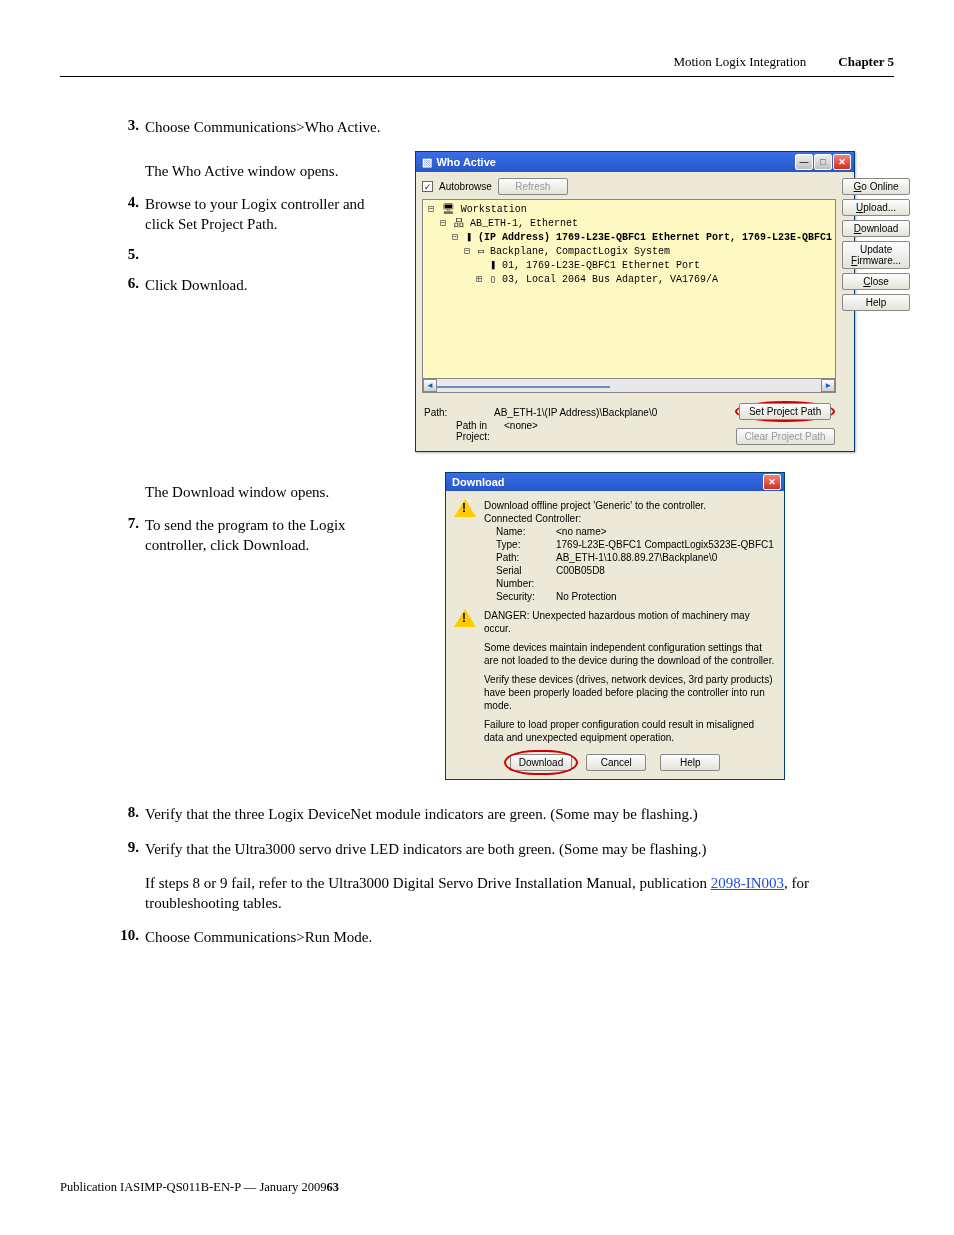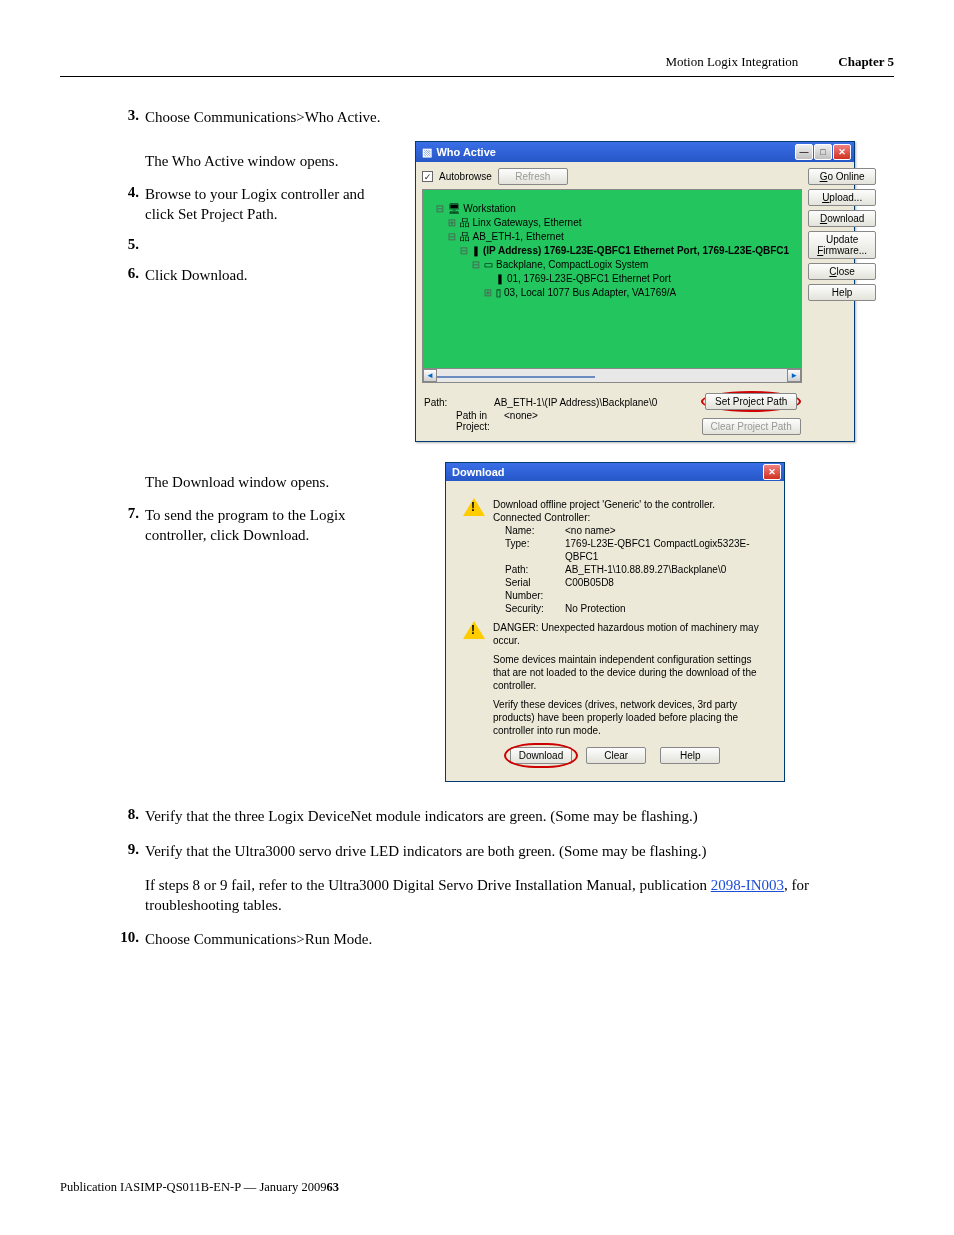--- a/index.html
+++ b/index.html
@@ -10,24 +10,24 @@
     background: #fff;
     width: 954px;
     height: 1235px;
     position: relative;
     padding: 54px 60px 40px 60px;
   }
   .header {
     display: flex;
     justify-content: flex-end;
     align-items: baseline;
-    gap: 40px;
+    gap: 32px;
     border-bottom: 1.5px solid #000;
     padding-bottom: 6px;
-    margin-bottom: 30px;
+    margin-bottom: 40px;
     font-size: 13px;
   }
   .header .chapter { font-weight: bold; }
   .body-content { padding-left: 55px; }
   .step-row { display: flex; margin-bottom: 6px; }
   .step-num { width: 24px; text-align: right; font-weight: bold; margin-right: 6px; flex-shrink: 0; }
   .step-text { flex: 1; line-height: 1.35; }
   .indent-text { margin-left: 30px; margin-top: 10px; margin-bottom: 10px; line-height: 1.35; }
   .split-row { display: flex; gap: 20px; }
   .split-left { width: 280px; flex-shrink: 0; }
@@ -71,21 +71,21 @@
   .btn {
     background: linear-gradient(to bottom,#fdfdfd,#e3e3db);
     border:1px solid #888; border-radius:2px;
     padding:2px 8px; font-size:10px; font-family:Tahoma,Arial,sans-serif;
     min-width:70px; text-align:center;
   }
   .btn.disabled { color:#999; }
   .side-buttons { display:flex; flex-direction:column; gap:4px; width:90px; }
   .side-buttons .btn { min-width:auto; width:100%; }
   .tree {
-    background:#22c55e; border:1px solid #888; height:180px; padding:12px; overflow:hidden; font-size:10px; color:#000;
+    background:#fef9c3; border:1px solid #888; height:180px; padding:3px; overflow:hidden; font-size:10px; color:#000;font-family:Liberation Mono, monospace;
   }
   .tree-row { white-space:nowrap; line-height:14px;}
   .tree-ind1{padding-left:12px;} .tree-ind2{padding-left:24px;} .tree-ind3{padding-left:36px;}
   .tree-ind4{padding-left:48px;}
   .tree-sel { background:#316ac5; color:#fff; padding:0 2px; display:inline; }
   .tree-icon{display:inline-block; width:10px; text-align:center; color:#555;}
   .scrollbar-bot { height:14px; background:#e8e8e8; border:1px solid #888; border-top:none; display:flex; align-items:center;}
   .scrollbar-bot .arrow{width:14px; height:100%; background:linear-gradient(to bottom,#fdfdfd,#d0d0d0); border:1px solid #888; font-size:8px; display:flex;align-items:center;justify-content:center;color:#06c;}
   .scrollbar-bot .track{flex:1; position:relative;}
   .scrollbar-bot .thumb{position:absolute; left:0; width:45%; height:100%; background:linear-gradient(to bottom,#cde4ff,#9ec2f5); border:1px solid #6a8cc0;}
@@ -95,21 +95,21 @@
   .oval { border:2px solid #cc0000; border-radius:50%/50%; padding:0px 2px; display:inline-block;}
   .side-buttons .btn.underlined::first-letter,
   .uline { text-decoration: underline; }
 
   
   .dialog {
     font-family: Tahoma, Arial, sans-serif;
     font-size:10px; background:#ece9d8; border:1px solid #003c74; width:340px;
   }
   .dialog .titlebar{height:18px;}
-  .dlg-body{padding:17px; color:#000;}
+  .dlg-body{padding:8px; color:#000;}
   .dlg-row{display:flex; gap:8px; margin-bottom:4px;}
   .warn-icon{width:22px; height:20px; flex-shrink:0; display:flex; align-items:flex-start; justify-content:center; font-size:16px; color:#000;}
   .warn-tri{width:0;height:0;border-left:11px solid transparent;border-right:11px solid transparent;border-bottom:18px solid #ffcc00; position:relative;}
   .warn-tri::after{content:"!"; position:absolute; left:-3px; top:2px; font-size:12px; font-weight:bold;}
   .dlg-content{flex:1; line-height:1.3;}
   .kv-row{display:flex;}
   .kv-row .k{width:72px; padding-left:12px;}
   .kv-row .v{flex:1;}
   .dlg-para{margin:6px 0 0 0;}
   .dlg-buttons{display:flex; justify-content:center; gap:14px; margin-top:10px;}
@@ -164,26 +164,25 @@
       </div>
       <div class="win-body">
         <div class="win-main">
           <div class="toolbar-row">
             <span class="checkbox">✓</span>
             <span>Autobrowse</span>
             <button class="btn disabled">Refresh</button>
           </div>
           <div class="tree">
             <div class="tree-row"><span class="tree-icon">⊟</span> 🖥 <span>Workstation</span></div>
-            <div class="tree-row tree-ind1"><span class="tree-icon">⊞</span> 品 <span>Linx Gateways, Ethernet</span></div>
             <div class="tree-row tree-ind1"><span class="tree-icon">⊟</span> 品 <span>AB_ETH-1, Ethernet</span></div>
             <div class="tree-row tree-ind2"><span class="tree-icon">⊟</span> ❚ <b>(IP Address) 1769-L23E-QBFC1 Ethernet Port, 1769-L23E-QBFC1</b></div>
             <div class="tree-row tree-ind3"><span class="tree-icon">⊟</span> ▭ <span>Backplane, CompactLogix System</span></div>
             <div class="tree-row tree-ind4"><span class="tree-icon">&nbsp;</span> ❚ <span>01, 1769-L23E-QBFC1 Ethernet Port</span></div>
-            <div class="tree-row tree-ind4"><span class="tree-icon">⊞</span> ▯ <span>03, Local 1077 Bus Adapter, VA1769/A</span></div>
+            <div class="tree-row tree-ind4"><span class="tree-icon">⊞</span> ▯ <span>03, Local 2064 Bus Adapter, VA1769/A</span></div>
           </div>
           <div class="scrollbar-bot">
             <div class="arrow">◄</div>
             <div class="track">
                 <div class="thumb"></div>
               </div>
             <div class="arrow">►</div>
           </div>
           <div style="display:flex; align-items:flex-start; margin-top:8px;">
             <div style="flex:1;">
@@ -263,27 +262,28 @@
             </div>
           </div>
           <div class="dlg-row" style="margin-top:6px;">
             <div class="warn-icon">
                 <div class="warn-tri"></div>
               </div>
             <div class="dlg-content">
               <div>DANGER: Unexpected hazardous motion of machinery may occur.</div>
               <div class="dlg-para">Some devices maintain independent configuration settings that are not loaded to the device during the download of the controller.</div>
               <div class="dlg-para">Verify these devices (drives, network devices, 3rd party products) have been properly loaded before placing the controller into run mode.</div>
+              <div class="dlg-para">Failure to load proper configuration could result in misaligned data and unexpected equipment operation.</div>
             </div>
           </div>
           <div class="dlg-buttons">
             <span class="oval-btn">
               <button class="btn">Download</button>
             </span>
-            <button class="btn">Clear</button>
+            <button class="btn">Cancel</button>
             <button class="btn">Help</button>
           </div>
         </div>
       </div>
     </div>
   </div>
 
   <div class="step-row" style="margin-top:24px;">
     <div class="step-num">8.</div>
     <div class="step-text">Verify that the three Logix DeviceNet module indicators are green. (Some may be flashing.)</div>

